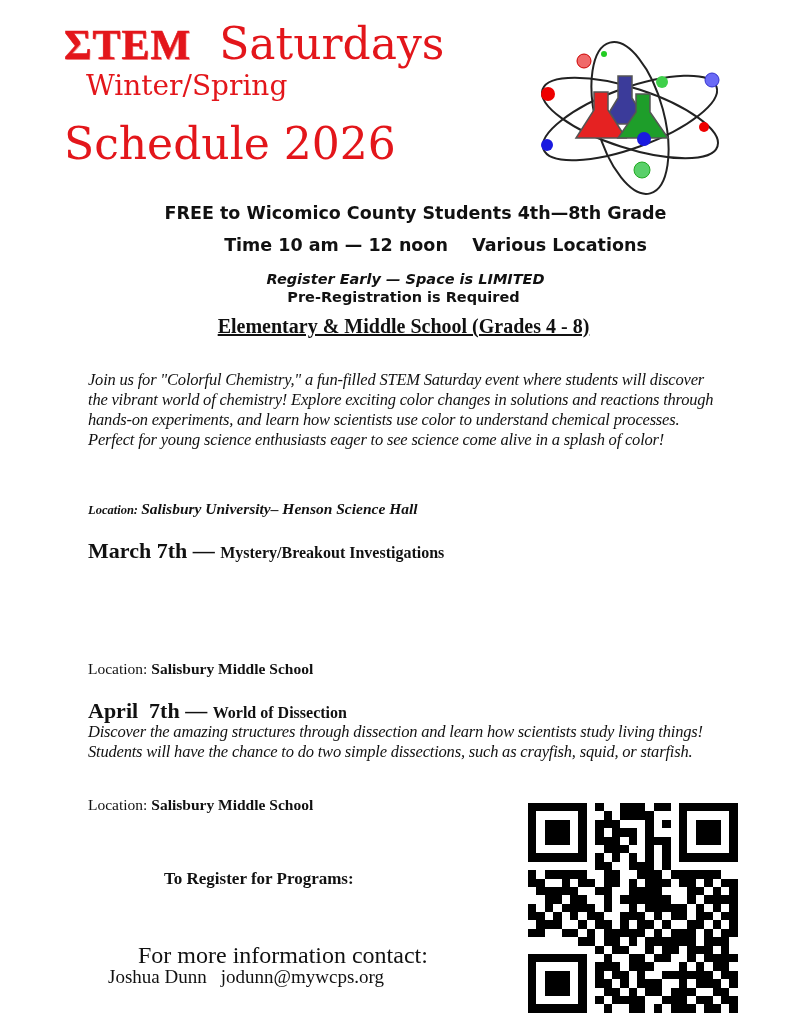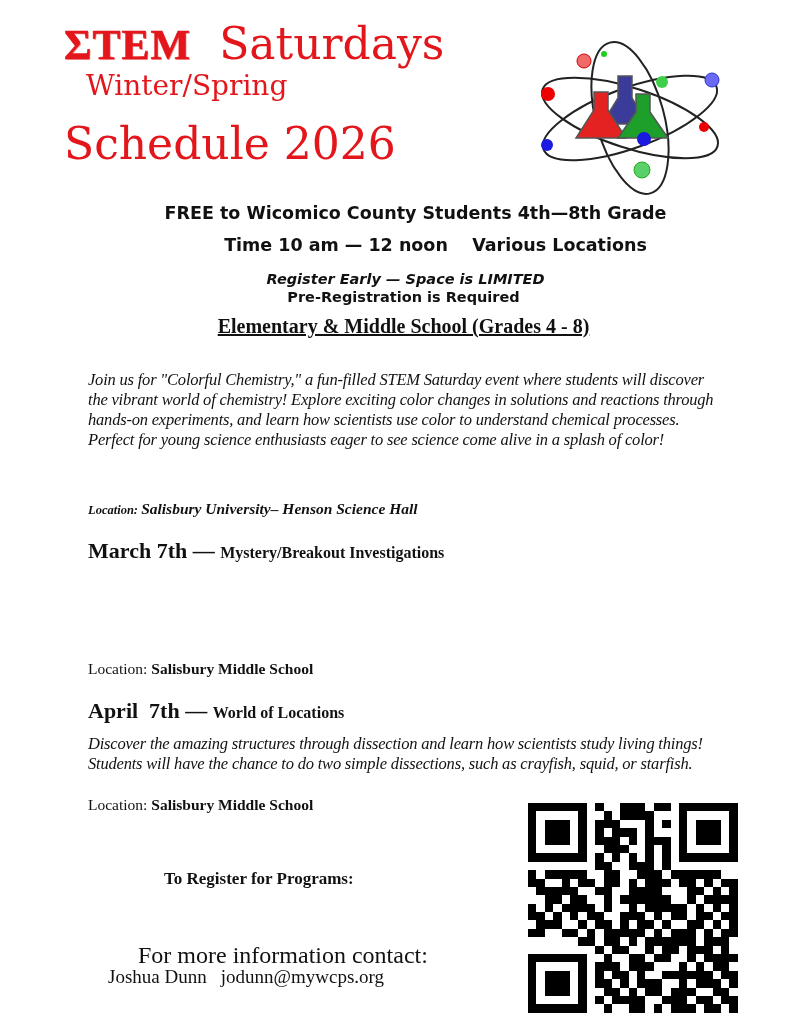--- a/index.html
+++ b/index.html
@@ -30,21 +30,21 @@
   .loc b { font-weight: bold; }
   .loc-small-label { font-weight: bold; font-size: 12.5px; }
 
   #ev1 { top: 366px; }
   #ev1 .event-desc { margin-top: 4px; }
   #loc1 { top: 500px; font-size: 15.5px; font-style: italic; }
   #ev2 { top: 540px; }
   #ev2 .event-desc { margin-top: 18px; }
   #loc2 { top: 660px; }
   #ev3 { top: 700px; }
-  #ev3 .event-desc { margin-top: 12px; }
+  #ev3 .event-desc { margin-top: 0; }
   #loc3 { top: 796px; }
 
   #register-label { position: absolute; left: 164px; top: 869px; font-size: 17px; font-weight: bold; white-space: nowrap; }
   #contact-label { position: absolute; left: 138px; top: 942px; font-size: 24px; white-space: nowrap; }
   #contact-line { position: absolute; left: 108px; top: 966px; font-size: 19px; white-space: nowrap; text-align: right; }
   #contact-line .gap { display: inline-block; width: 14px; }
 
   .qr { position: absolute; left: 528px; top: 803px; width: 210px; height: 210px; display: grid; grid-template-columns: repeat(25, 8.4px); grid-template-rows: repeat(25, 8.4px); }
   .qr .m { width: 8.4px; height: 8.4px; }
   .qr .m.on { background: #000; }
@@ -105,21 +105,21 @@
   <div class="event-head">
     <span class="event-date">March 7th</span><span class="event-date"> — </span><span class="event-name">Mystery/Breakout Investigations</span>
   </div>
 </div>
 <div id="loc2" class="loc">
   <span>Location: </span><b>Salisbury Middle School</b>
 </div>
 
 <div id="ev3" class="event">
   <div class="event-head">
-    <span class="event-date" style="white-space:pre">April  7th</span><span class="event-date"> — </span><span class="event-name">World of Locations</span>
+    <span class="event-date" style="white-space:pre">April  7th</span><span class="event-date"> — </span><span class="event-name">World of Dissection</span>
   </div>
   <div class="event-desc">Discover the amazing structures through dissection and learn how scientists study living things! Students will have the chance to do two simple dissections, such as crayfish, squid, or starfish.</div>
 </div>
 <div id="loc3" class="loc">
   <span>Location: </span><b>Salisbury Middle School</b>
 </div>
 
 <div id="register-label">To Register for Programs:</div>
 <div id="contact-label">For more information contact:</div>
 <div id="contact-line">

